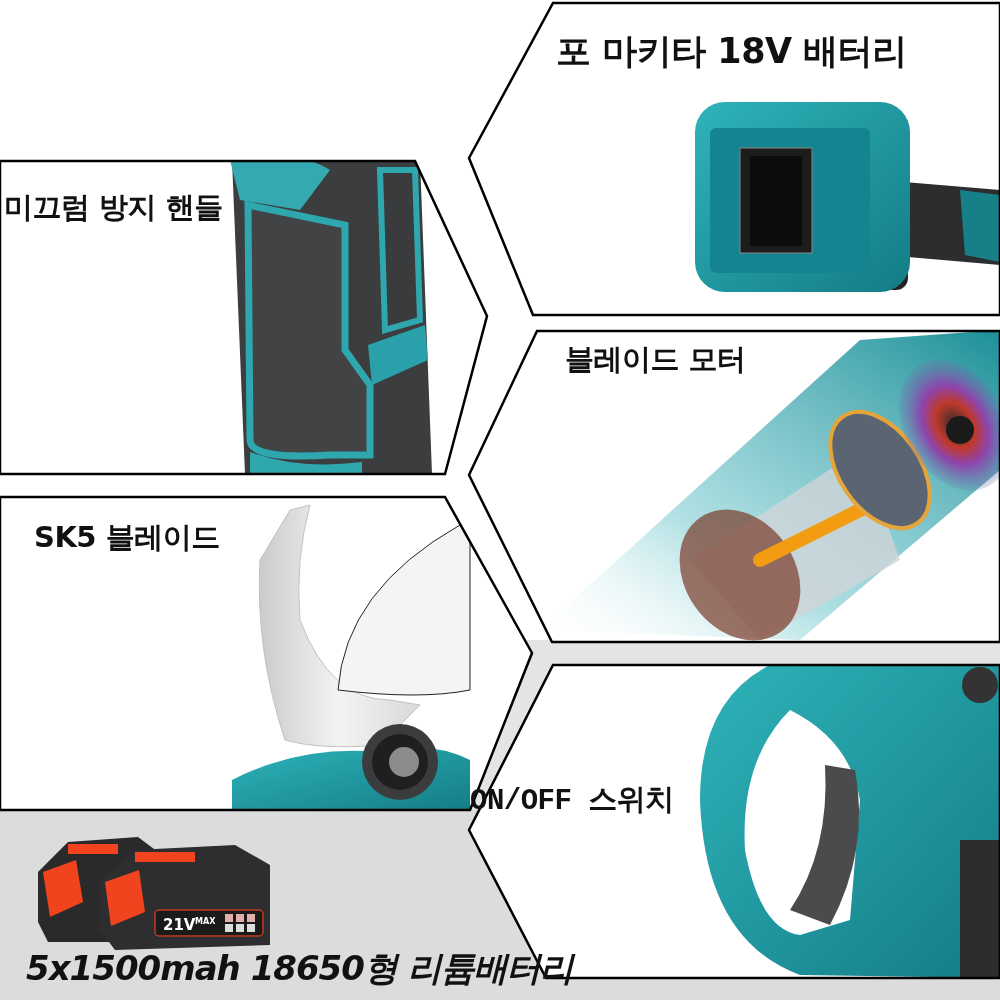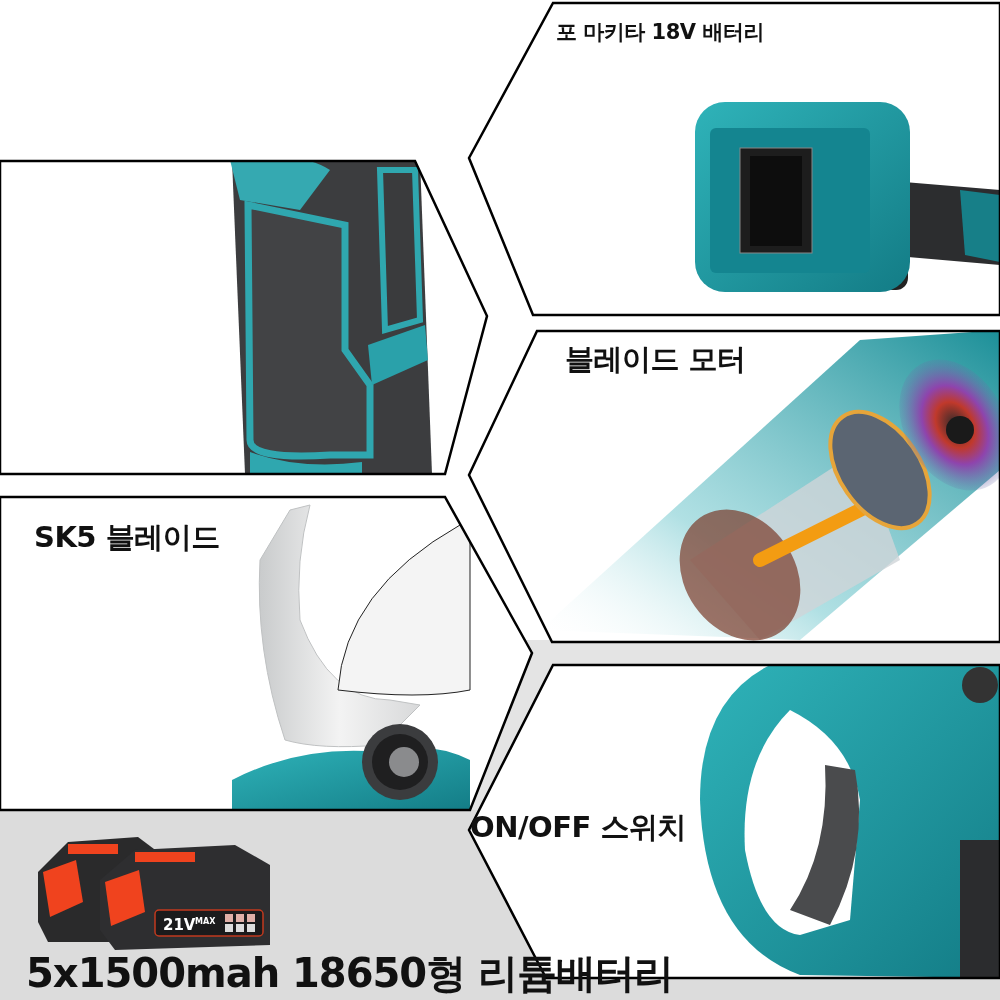--- a/index.html
+++ b/index.html
@@ -8,26 +8,26 @@
     background: #ffffff;
     font-family: "DejaVu Sans", "Liberation Sans", sans-serif;
   }
   .canvas { position: absolute; left: 0; top: 0; width: 1000px; height: 1000px; }
   .bg-gray { position: absolute; left: 0; top: 810px; width: 1000px; height: 190px; background: #dcdcdc; }
   .bg-gray-right { position: absolute; left: 440px; top: 640px; width: 560px; height: 360px; background: #e4e4e4; }
   .label {
     position: absolute; font-weight: bold; color: #111; white-space: nowrap;
     font-family: "DejaVu Sans", sans-serif; letter-spacing: -0.5px;
   }
-  .lbl-battery18 { left: 556px; top: 18px; font-size: 21px; text-align: right; }
+  .lbl-battery18 { left: 556px; top: 28px; font-size: 35px; text-align: right; }
   .lbl-handle { left: 4px; top: 188px; font-size: 29px; }
   .lbl-motor { left: 565px; top: 340px; font-size: 29px; }
   .lbl-blade { left: 4px; top: 518px; font-size: 29px; margin-left: 30px; }
-  .lbl-switch { left: 470px; top: 808px; font-size: 29px; }
-  .lbl-liion { left: 26px; top: 946px; font-size: 40px; letter-spacing: -1px; }
+  .lbl-switch { left: 470px; top: 780px; font-size: 29px; font-family: Liberation Mono, monospace; }
+  .lbl-liion { left: 26px; top: 946px; font-size: 34px; font-style: italic; letter-spacing: -1px; }
   svg { position: absolute; left: 0; top: 0; }
 </style>
 </head>
 <body>
 
 <div class="canvas">
   <div class="bg-gray-right"></div>
   <div class="bg-gray"></div>
 
   <svg width="1000" height="1000" viewBox="0 0 1000 1000">
@@ -142,17 +142,18 @@
         <rect x="141" y="74" width="8" height="8" fill="#e0b0a8"></rect>
         <rect x="152" y="74" width="8" height="8" fill="#e0b0a8"></rect>
         <rect x="130" y="84" width="8" height="8" fill="#ddd"></rect>
         <rect x="141" y="84" width="8" height="8" fill="#ddd"></rect>
         <rect x="152" y="84" width="8" height="8" fill="#ddd"></rect>
       </g>
     </g>
   </svg>
 
   <div class="label lbl-battery18">포 마키타 18V 배터리</div>
+  <div class="label lbl-handle">미끄럼 방지 핸들</div>
   <div class="label lbl-motor">블레이드 모터</div>
   <div class="label lbl-blade">SK5 블레이드</div>
   <div class="label lbl-switch">ON/OFF 스위치</div>
   <div class="label lbl-liion">5x1500mah 18650형 리튬배터리</div>
 </div>
 
 </body></html>

